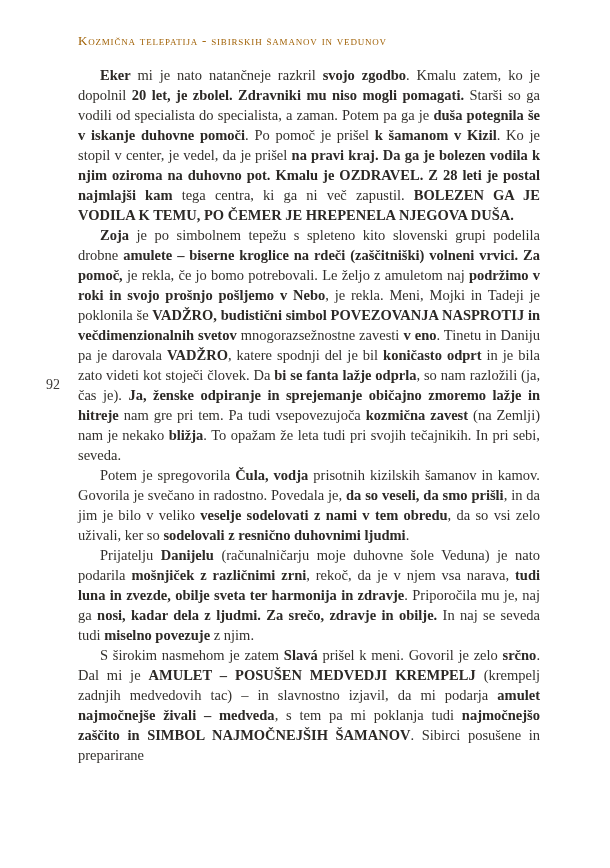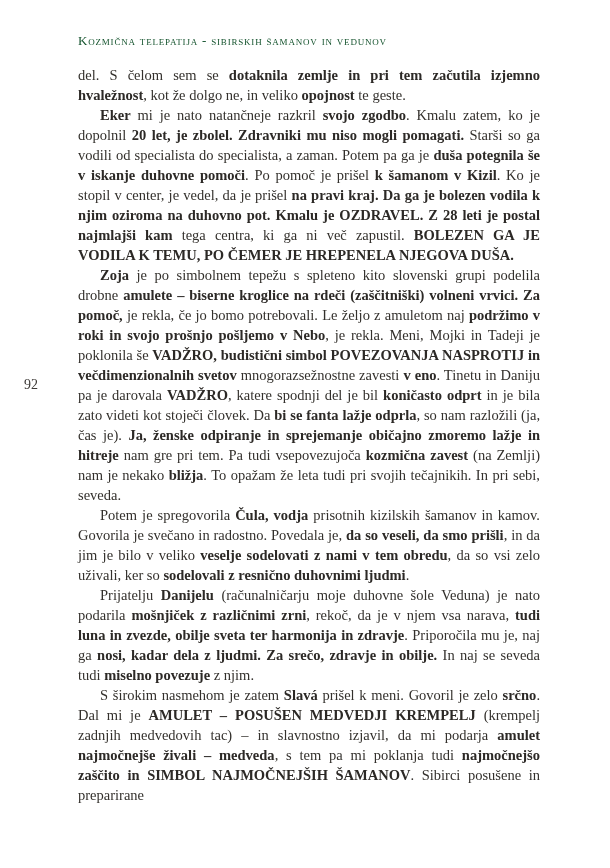--- a/index.html
+++ b/index.html
@@ -16,29 +16,29 @@
     color: #33302c;
     overflow: hidden;
   }
   .running-header {
     position: absolute;
     top: 33px;
     left: 78px;
     font-size: 13px;
     font-variant: small-caps;
     letter-spacing: 0.8px;
-    color: #14532d;
+    color: #a16207;
     white-space: nowrap;
   }
   .page-number {
     position: absolute;
     top: 377px;
     left: 24px;
     width: 36px;
-    text-align: left;
+    text-align: right;
     font-size: 14px;
     color: #3c3936;
   }
   .text-block {
     position: absolute;
     top: 65px;
     left: 78px;
     width: 462px;
     font-size: 14.5px;
     line-height: 20px;
@@ -56,20 +56,19 @@
     color: #2c2926;
   }
 </style>
 </head>
 <body>
 
 <div class="book-page">
   <div class="running-header">Kozmična telepatija - sibirskih šamanov in vedunov</div>
   <div class="page-number">92</div>
   <div class="text-block">
-      <p class=""><span>del. S čelom sem se </span><b>dotaknila zemlje in pri tem začutila izjemno hvaležnost</b><span>, kot že dolgo ne, in veliko </span><b>opojnost</b><span> te geste.</span></p>
       <p class="indent"><b>Eker</b><span> mi je nato natančneje razkril </span><b>svojo zgodbo</b><span>. Kmalu zatem, ko je dopolnil </span><b>20 let, je zbolel. Zdravniki mu niso mogli pomagati.</b><span> Starši so ga vodili od specialista do specialista, a zaman. Potem pa ga je </span><b>duša potegnila še v iskanje duhovne pomoči</b><span>. Po pomoč je prišel </span><b>k šamanom v Kizil</b><span>. Ko je stopil v center, je vedel, da je prišel </span><b>na pravi kraj. Da ga je bolezen vodila k njim oziroma na duhovno pot. Kmalu je OZDRAVEL. Z 28 leti je postal najmlajši kam</b><span> tega centra, ki ga ni več zapustil. </span><b>BOLEZEN GA JE VODILA K TEMU, PO ČEMER JE HREPENELA NJEGOVA DUŠA.</b></p>
       <p class="indent"><b>Zoja</b><span> je po simbolnem tepežu s spleteno kito slovenski grupi podelila drobne </span><b>amulete – biserne kroglice na rdeči (zaščitniški) volneni vrvici. Za pomoč,</b><span> je rekla, če jo bomo potrebovali. Le željo z amuletom naj </span><b>podržimo v roki in svojo prošnjo pošljemo v Nebo</b><span>, je rekla. Meni, Mojki in Tadeji je poklonila še </span><b>VADŽRO, budistični simbol POVEZOVANJA NASPROTIJ in večdimenzionalnih svetov</b><span> mnogorazsežnostne zavesti </span><b>v eno</b><span>. Tinetu in Daniju pa je darovala </span><b>VADŽRO</b><span>, katere spodnji del je bil </span><b>koničasto odprt</b><span> in je bila zato videti kot stoječi človek. Da </span><b>bi se fanta lažje odprla</b><span>, so nam razložili (ja, čas je). </span><b>Ja, ženske odpiranje in sprejemanje običajno zmoremo lažje in hitreje</b><span> nam gre pri tem. Pa tudi vsepovezujoča </span><b>kozmična zavest</b><span> (na Zemlji) nam je nekako </span><b>bližja</b><span>. To opažam že leta tudi pri svojih tečajnikih. In pri sebi, seveda.</span></p>
       <p class="indent"><span>Potem je spregovorila </span><b>Čula, vodja</b><span> prisotnih kizilskih šamanov in kamov. Govorila je svečano in radostno. Povedala je, </span><b>da so veseli, da smo prišli</b><span>, in da jim je bilo v veliko </span><b>veselje sodelovati z nami v tem obredu</b><span>, da so vsi zelo uživali, ker so </span><b>sodelovali z resnično duhovnimi ljudmi</b><span>.</span></p>
       <p class="indent"><span>Prijatelju </span><b>Danijelu</b><span> (računalničarju moje duhovne šole Veduna) je nato podarila </span><b>mošnjiček z različnimi zrni</b><span>, rekoč, da je v njem vsa narava, </span><b>tudi luna in zvezde, obilje sveta ter harmonija in zdravje</b><span>. Priporočila mu je, naj ga </span><b>nosi, kadar dela z ljudmi. Za srečo, zdravje in obilje.</b><span> In naj se seveda tudi </span><b>miselno povezuje</b><span> z njim.</span></p>
       <p class="indent"><span>S širokim nasmehom je zatem </span><b>Slavá</b><span> prišel k meni. Govoril je zelo </span><b>srčno</b><span>. Dal mi je </span><b>AMULET – POSUŠEN MEDVEDJI KREMPELJ</b><span> (krempelj zadnjih medvedovih tac) – in slavnostno izjavil, da mi podarja </span><b>amulet najmočnejše živali – medveda</b><span>, s tem pa mi poklanja tudi </span><b>najmočnejšo zaščito in SIMBOL NAJMOČNEJŠIH ŠAMANOV</b><span>. Sibirci posušene in preparirane</span></p>
     </div>
 </div>
 
 </body></html>

